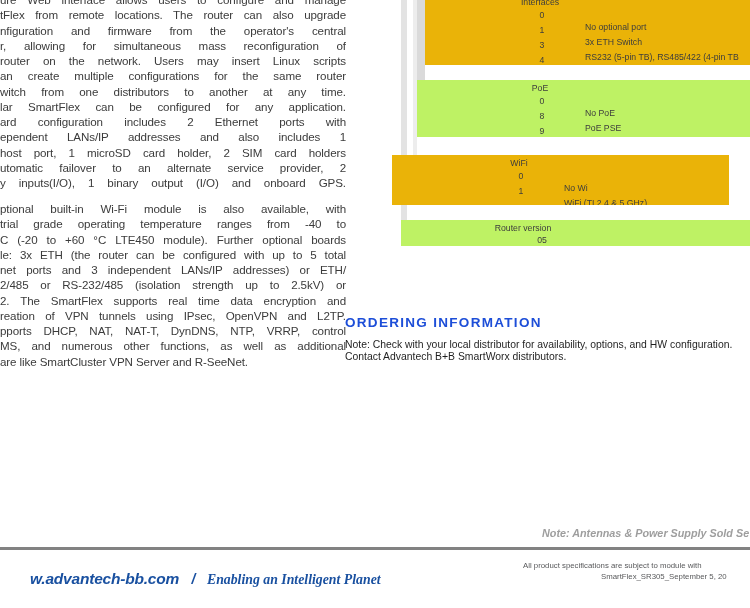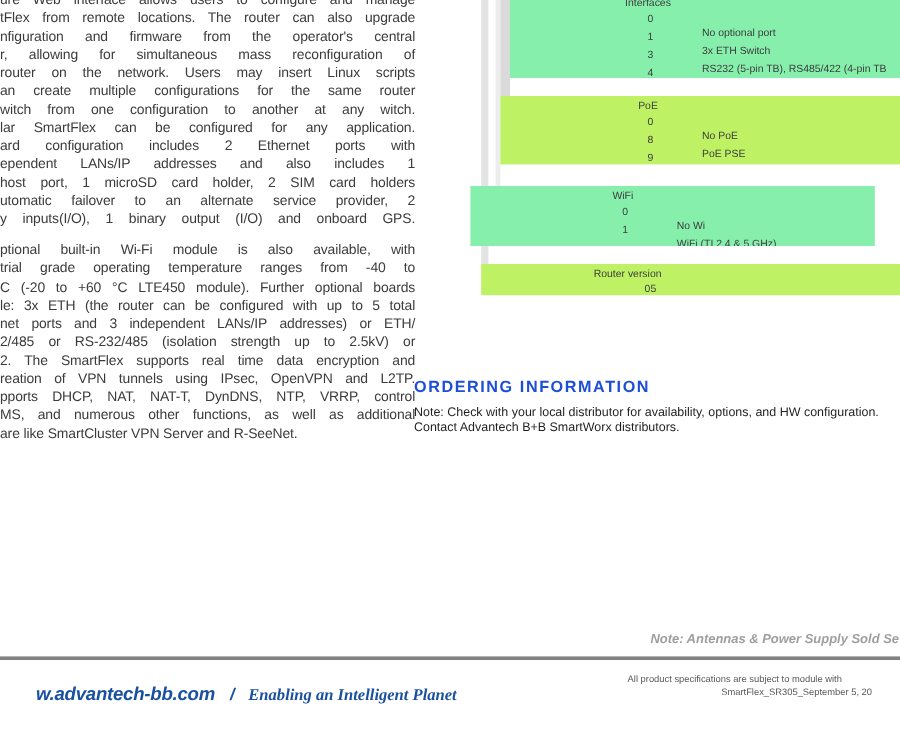--- a/index.html
+++ b/index.html
@@ -10,21 +10,21 @@
   }
   
   .textcol{position:absolute;left:0;width:346px;color:#3b3b3b;
     font-size:11.6px;line-height:15.25px;letter-spacing:-0.1px;}
   #para1{top:-8px;}
   #para2{top:201px;}
   .ln{text-align:justify;text-align-last:justify;}
   .ln.lastline{text-align-last:left;}
   
   .band{position:absolute;overflow:hidden;font-size:8.7px;color:#3d3d3d;}
-  .band.light{background:#86efac;}
+  .band.light{background:#eab308;}
   .band.dark{background:#bef264;}
   .spine{position:absolute;}
   #spine-rv{left:401px;top:0;width:6px;height:220px;background:#e3e3e3;}
   #spine-wifi{left:413px;top:0;width:4px;height:155px;background:#ededed;}
   #spine-poe{left:417px;top:0;width:8px;height:80px;background:#dadada;}
   #band-interfaces{left:425px;top:0;width:325px;height:65px;}
   #band-poe{left:417px;top:80px;width:333px;height:57px;}
   #band-wifi{left:392px;top:155px;width:337px;height:50px;}
   #band-rv{left:401px;top:220px;width:349px;height:26px;}
   .seclabel{position:relative;height:11px;line-height:11px;}
@@ -66,21 +66,21 @@
 </head>
 <body>
 
 <div class="textcol" id="para1">
   <div class="ln">ure Web interface allows users to configure and manage</div>
   <div class="ln">tFlex from remote locations. The router can also upgrade</div>
   <div class="ln">nfiguration and firmware from the operator's central</div>
   <div class="ln">r, allowing for simultaneous mass reconfiguration of</div>
   <div class="ln">router on the network. Users may insert Linux scripts</div>
   <div class="ln">an create multiple configurations for the same router</div>
-  <div class="ln">witch from one configuration to another at any witch.</div>
+  <div class="ln">witch from one distributors to another at any time.</div>
   <div class="ln">lar SmartFlex can be configured for any application.</div>
   <div class="ln">ard configuration includes 2 Ethernet ports with</div>
   <div class="ln">ependent LANs/IP addresses and also includes 1</div>
   <div class="ln">host port, 1 microSD card holder, 2 SIM card holders</div>
   <div class="ln">utomatic failover to an alternate service provider, 2</div>
   <div class="ln">y inputs(I/O), 1 binary output (I/O) and onboard GPS.</div>
 </div>
 <div class="textcol" id="para2">
   <div class="ln">ptional built-in Wi-Fi module is also available, with</div>
   <div class="ln">trial grade operating temperature ranges from -40 to</div>

